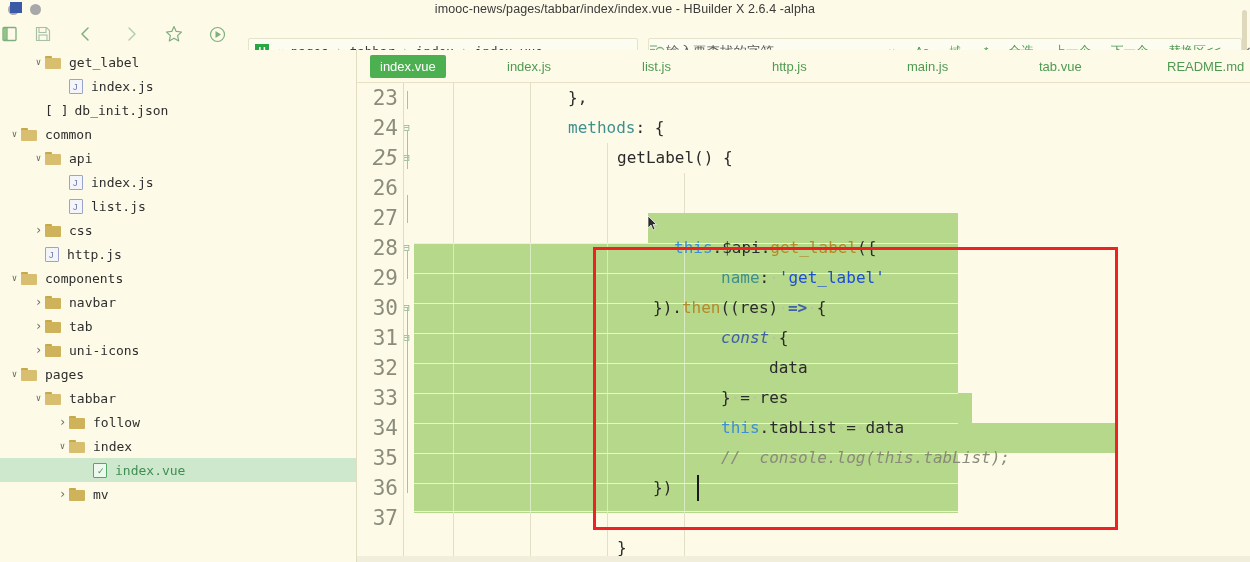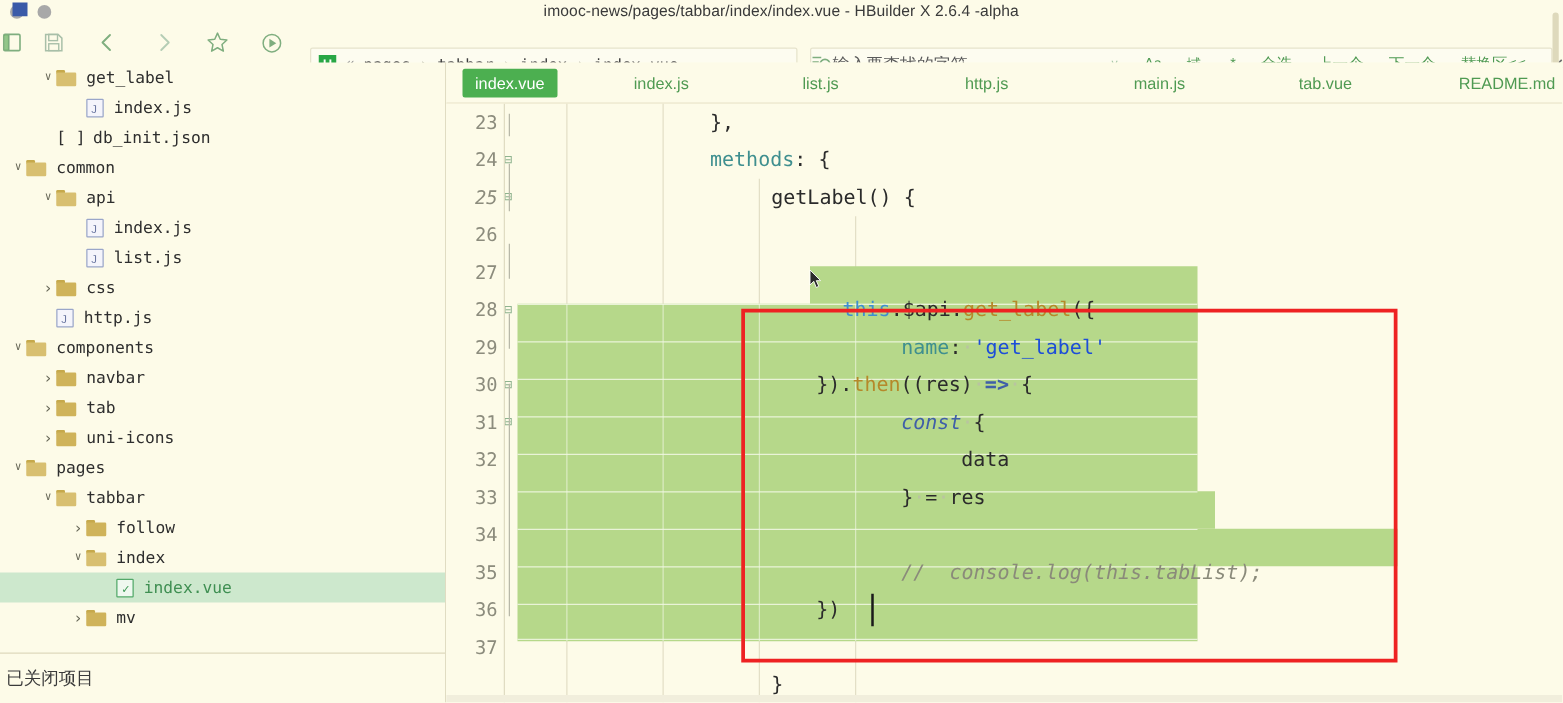--- a/index.html
+++ b/index.html
@@ -239,21 +239,21 @@
     position: absolute; left: 0; top: 0;
     width: 47px; height: 479px;
     background: #fdfbe8;
   }
   .gline {
     position: absolute; left: 0;
     width: 41px; height: 30px;
     text-align: right;
     line-height: 30px;
     color: #8c8c7d;
-    font-size: 15px;
+    font-size: 21px;
   }
   .fold {
     position: absolute; left: 44px;
     width: 11px; height: 30px;
     line-height: 30px;
     color: #8fb38f;
     font-size: 11px;
     text-align: center;
   }
   .gsep {
@@ -524,23 +524,20 @@
         </span>
         <span class="tree-label vuelbl">index.vue</span>
       </div>
       <div class="tree-row" style="padding-left: 56px;">
         <span class="tw-arrow" style="font-size: 12px;">›</span>
         <span class="folder-ico"></span>
         <span class="tree-label">mv</span>
       </div>
     </div>
   <div class="sidebar-scrollbar"></div>
-  <div class="statusbar">
-    <span>已关闭项目</span>
-  </div>
   <div class="vsplit"></div>
 
   <div class="editor">
 
     <div class="tabstrip" id="tabs-host">
         <div class="ftab active" style="left: 13px;">index.vue</div>
         <div class="ftab" style="left: 140px;">index.js</div>
         <div class="ftab" style="left: 275px;">list.js</div>
         <div class="ftab" style="left: 405px;">http.js</div>
         <div class="ftab" style="left: 540px;">main.js</div>
@@ -626,20 +623,21 @@
         <div class="cline" style="top:180px; left:307px;"><span class="t-prop">name</span><span class="t-plain">:</span><span class="dot">·</span><span class="t-str">'get_label'</span></div>
 
         <div class="cline" style="top:210px; left:239px;"><span class="t-plain">}).</span><span class="t-fn">then</span><span class="t-plain">((res)</span><span class="dot">·</span><span class="t-arrow">=&gt;</span><span class="dot">·</span><span class="t-plain">{</span></div>
 
         <div class="cline" style="top:240px; left:307px;"><span class="t-kw-i">const</span><span class="dot">·</span><span class="t-plain">{</span></div>
 
         <div class="cline" style="top:270px; left:355px;"><span class="t-plain">data</span></div>
 
         <div class="cline" style="top:300px; left:307px;"><span class="t-plain">}</span><span class="dot">·</span><span class="t-plain">=</span><span class="dot">·</span><span class="t-plain">res</span></div>
 
+        <div class="cline" style="top:330px; left:307px;"><span class="t-this">this</span><span class="t-plain">.tabList</span><span class="dot">·</span><span class="t-plain">=</span><span class="dot">·</span><span class="t-plain">data</span></div>
 
         <div class="cline" style="top:360px; left:307px;"><span class="t-cmt">//&nbsp;&nbsp;console.log(this.tabList);</span></div>
 
         <div class="cline" style="top:390px; left:239px;"><span class="t-plain">})</span></div>
 
         <div class="caret" style="left:283px; top:392px; height:26px;"></div>
 
         <div class="cline" style="top:450px; left:203px;"><span class="t-plain">}</span></div>
 
         <div class="mouse-cursor" style="left:233px; top:132px;">

